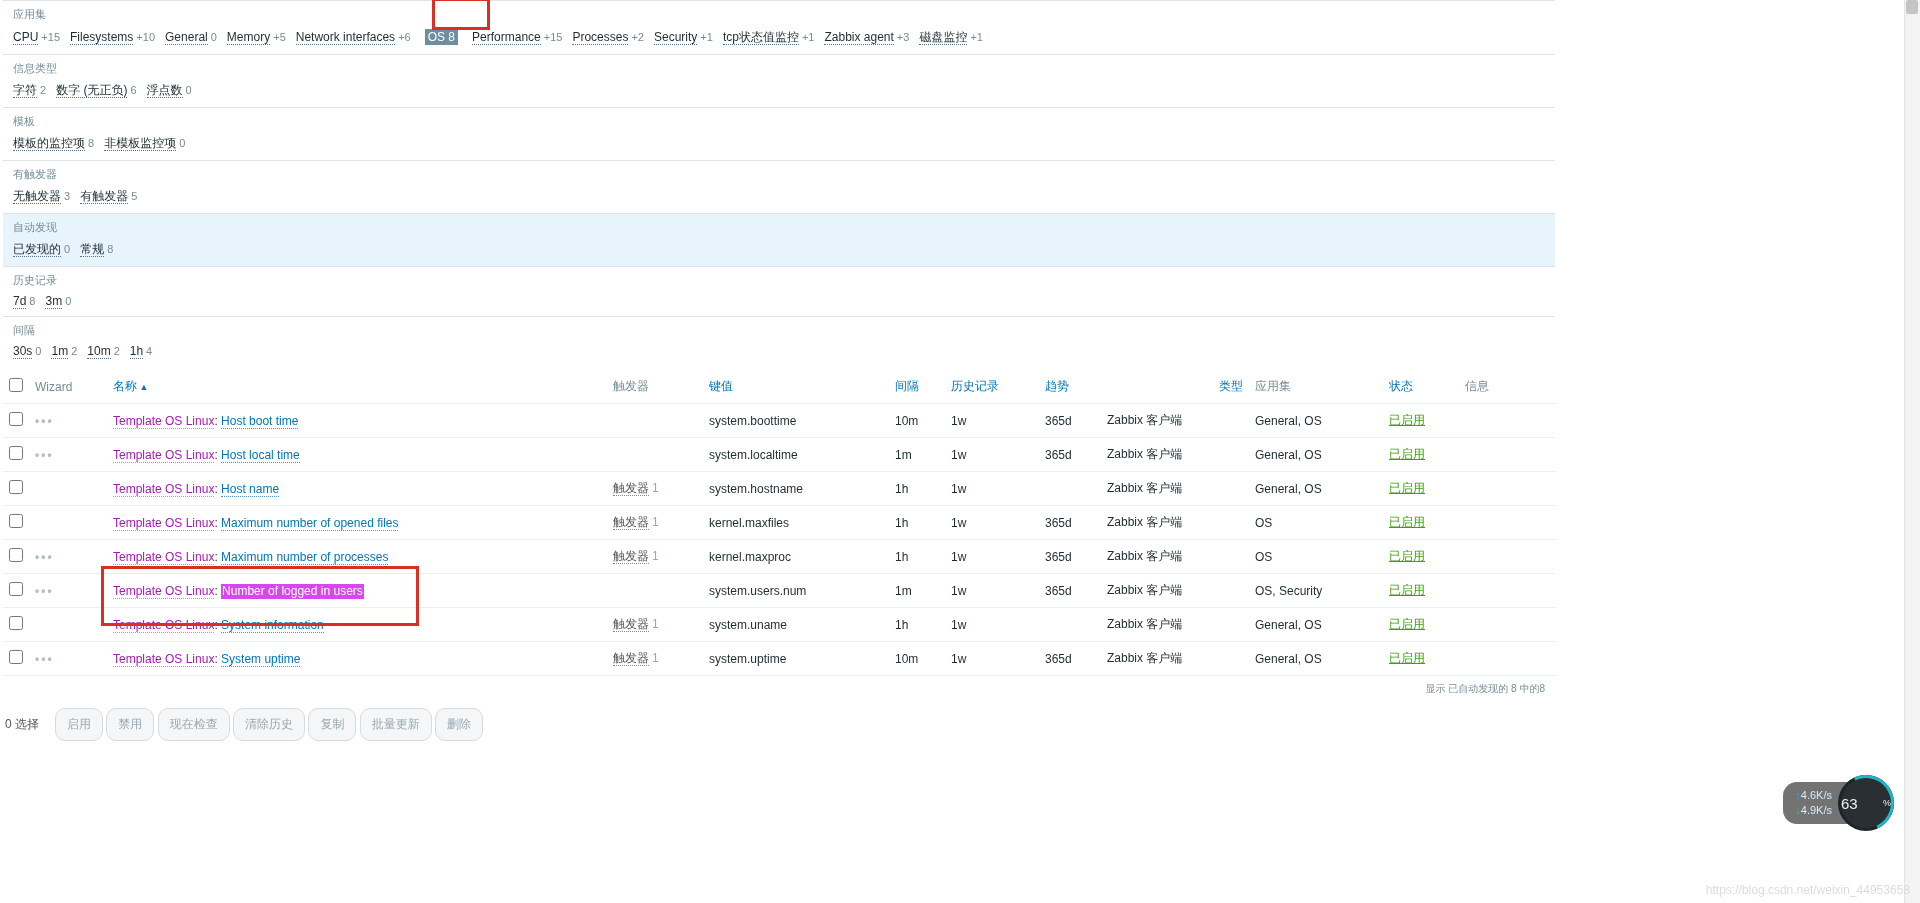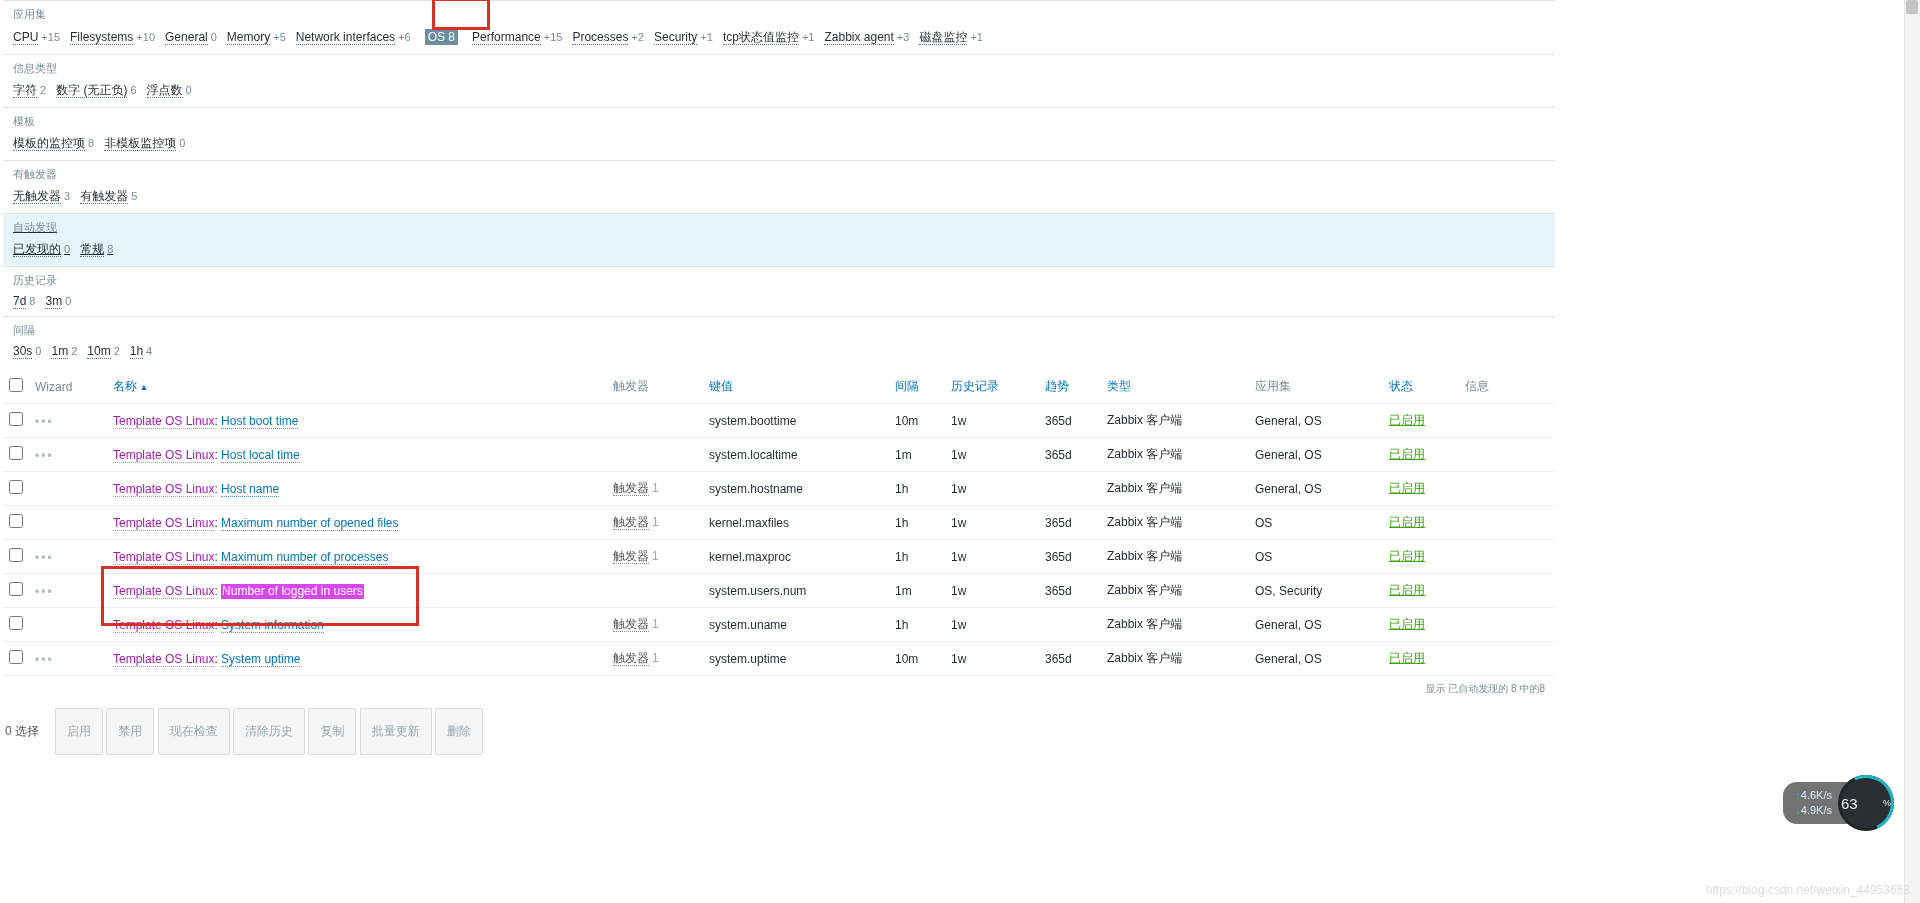--- a/index.html
+++ b/index.html
@@ -4,21 +4,21 @@
 <style>
   *{box-sizing:border-box;margin:0;padding:0;}
   body{font-family:Arial,"Microsoft YaHei",sans-serif;font-size:12px;color:#1f2c33;background:#fff;}
   .page{width:1552px;margin-left:3px;}
   .panel{border-top:1px solid #dfe4e7;padding:6px 10px 8px 10px;}
   .panel-label{color:#768d99;font-size:11px;margin-bottom:6px;}
   .row{display:flex;flex-wrap:wrap;align-items:baseline;gap:8px 10px;}
   .row .item{white-space:nowrap;}
   .row .item a{color:#1f2c33;text-decoration:none;border-bottom:1px dotted #5c7080;}
   .row .item .cnt{color:#768d99;margin-left:3px;font-size:11px;}
-  .panel.discovered{background:#e8f4fb;text-decoration:underline;}
+  .panel.discovered{background:#e8f4fb;}
   .os-box{position:relative;display:inline-block;padding:2px 4px;}
   .os-box .hl{background:#6c8ea1;color:#fff;padding:1px 3px;}
   .redbox{position:absolute;border:3px solid #d93025;pointer-events:none;}
 
   .table{width:100%;border-collapse:collapse;margin-top:4px;}
   .table th,.table td{text-align:left;padding:8px 6px;border-bottom:1px solid #eceff1;font-weight:normal;vertical-align:middle;}
   .table th{color:#768d99;font-size:12px;}
   .table th a{color:#0275b8;text-decoration:none;}
   .sort{color:#0275b8;}
   .sort::after{content:" \25B2";font-size:9px;}
@@ -26,21 +26,21 @@
   .dots{color:#b0bec5;letter-spacing:2px;cursor:pointer;font-weight:bold;}
   .tpl{color:#a21caf;text-decoration:none;border-bottom:1px dotted #9aa8b0;}
   .itemlink{color:#0275b8;text-decoration:none;border-bottom:1px dotted #5693c4;}
   .selitem{background:#d946ef;color:#fff;padding:0 1px;}
   .trig a{color:#555;text-decoration:none;border-bottom:1px dotted #888;}
   .trig .cnt{color:#9aa8b0;margin-left:3px;}
   .enabled{color:#3ca20d;}
 
   .footer{display:flex;align-items:center;gap:16px;padding:12px 2px 20px;}
   .footer .sel{color:#555;}
-  .btn{background:#f4f6f8;border:1px solid #d5dbde;color:#9aa8b0;padding:14px 11px;border-radius:2px;font-size:12px;cursor:pointer;}
+  .btn{background:#f4f6f8;border:1px solid #d5dbde;color:#9aa8b0;padding:7px 11px;border-radius:10px;font-size:12px;cursor:pointer;}
   .foot-note{text-align:right;color:#768d99;padding:6px 10px 0 0;font-size:10px;}
 
   
   .widget{position:fixed;right:26px;bottom:72px;display:flex;align-items:center;}
   .pill{background:#737373;color:#d6eaff;border-radius:14px;padding:6px 28px 6px 12px;font-size:11px;line-height:15px;}
   .pill .up::before{content:"\2191 ";color:#2aa7ff;}
   .pill .dn::before{content:"\2193 ";color:#3cc47c;}
   .ring{width:56px;height:56px;border-radius:50%;background:#2a2f33;border:3px solid #1f2427;display:flex;align-items:center;justify-content:space-between;margin-left:-22px;position:relative;}
   .ring::before{content:"";position:absolute;inset:-3px;border-radius:50%;border:3px solid transparent;border-top-color:#1fb6c8;border-right-color:#1fb6c8;transform:rotate(20deg);}
   .ring span{color:#eaf2f7;font-size:15px;}
@@ -134,21 +134,21 @@
     <thead>
       <tr>
         <th style="width:26px;"><input type="checkbox" class="chk" style=""></th>
         <th style="width:78px;">Wizard</th>
         <th style="width:500px;"><a href="#" class="sort">名称</a></th>
         <th style="width:96px;">触发器</th>
         <th style="width:186px;"><a href="#">键值</a></th>
         <th style="width:56px;"><a href="#">间隔</a></th>
         <th style="width:94px;"><a href="#">历史记录</a></th>
         <th style="width:62px;"><a href="#">趋势</a></th>
-        <th style="width:148px;"><a href="#">类型</a></th>
+        <th style="width:148px;text-align:right;"><a href="#">类型</a></th>
         <th style="width:134px;">应用集</th>
         <th style="width:76px;"><a href="#">状态</a></th>
         <th>信息</th>
       </tr>
     </thead>
     <tbody id="tbody">
           <tr>
             <td><input type="checkbox" class="chk" style=""></td>
             <td><span class="dots">•••</span></td>
             <td><a href="#" class="tpl">Template OS Linux</a>: <a href="#" class="itemlink">Host boot time</a></td>

